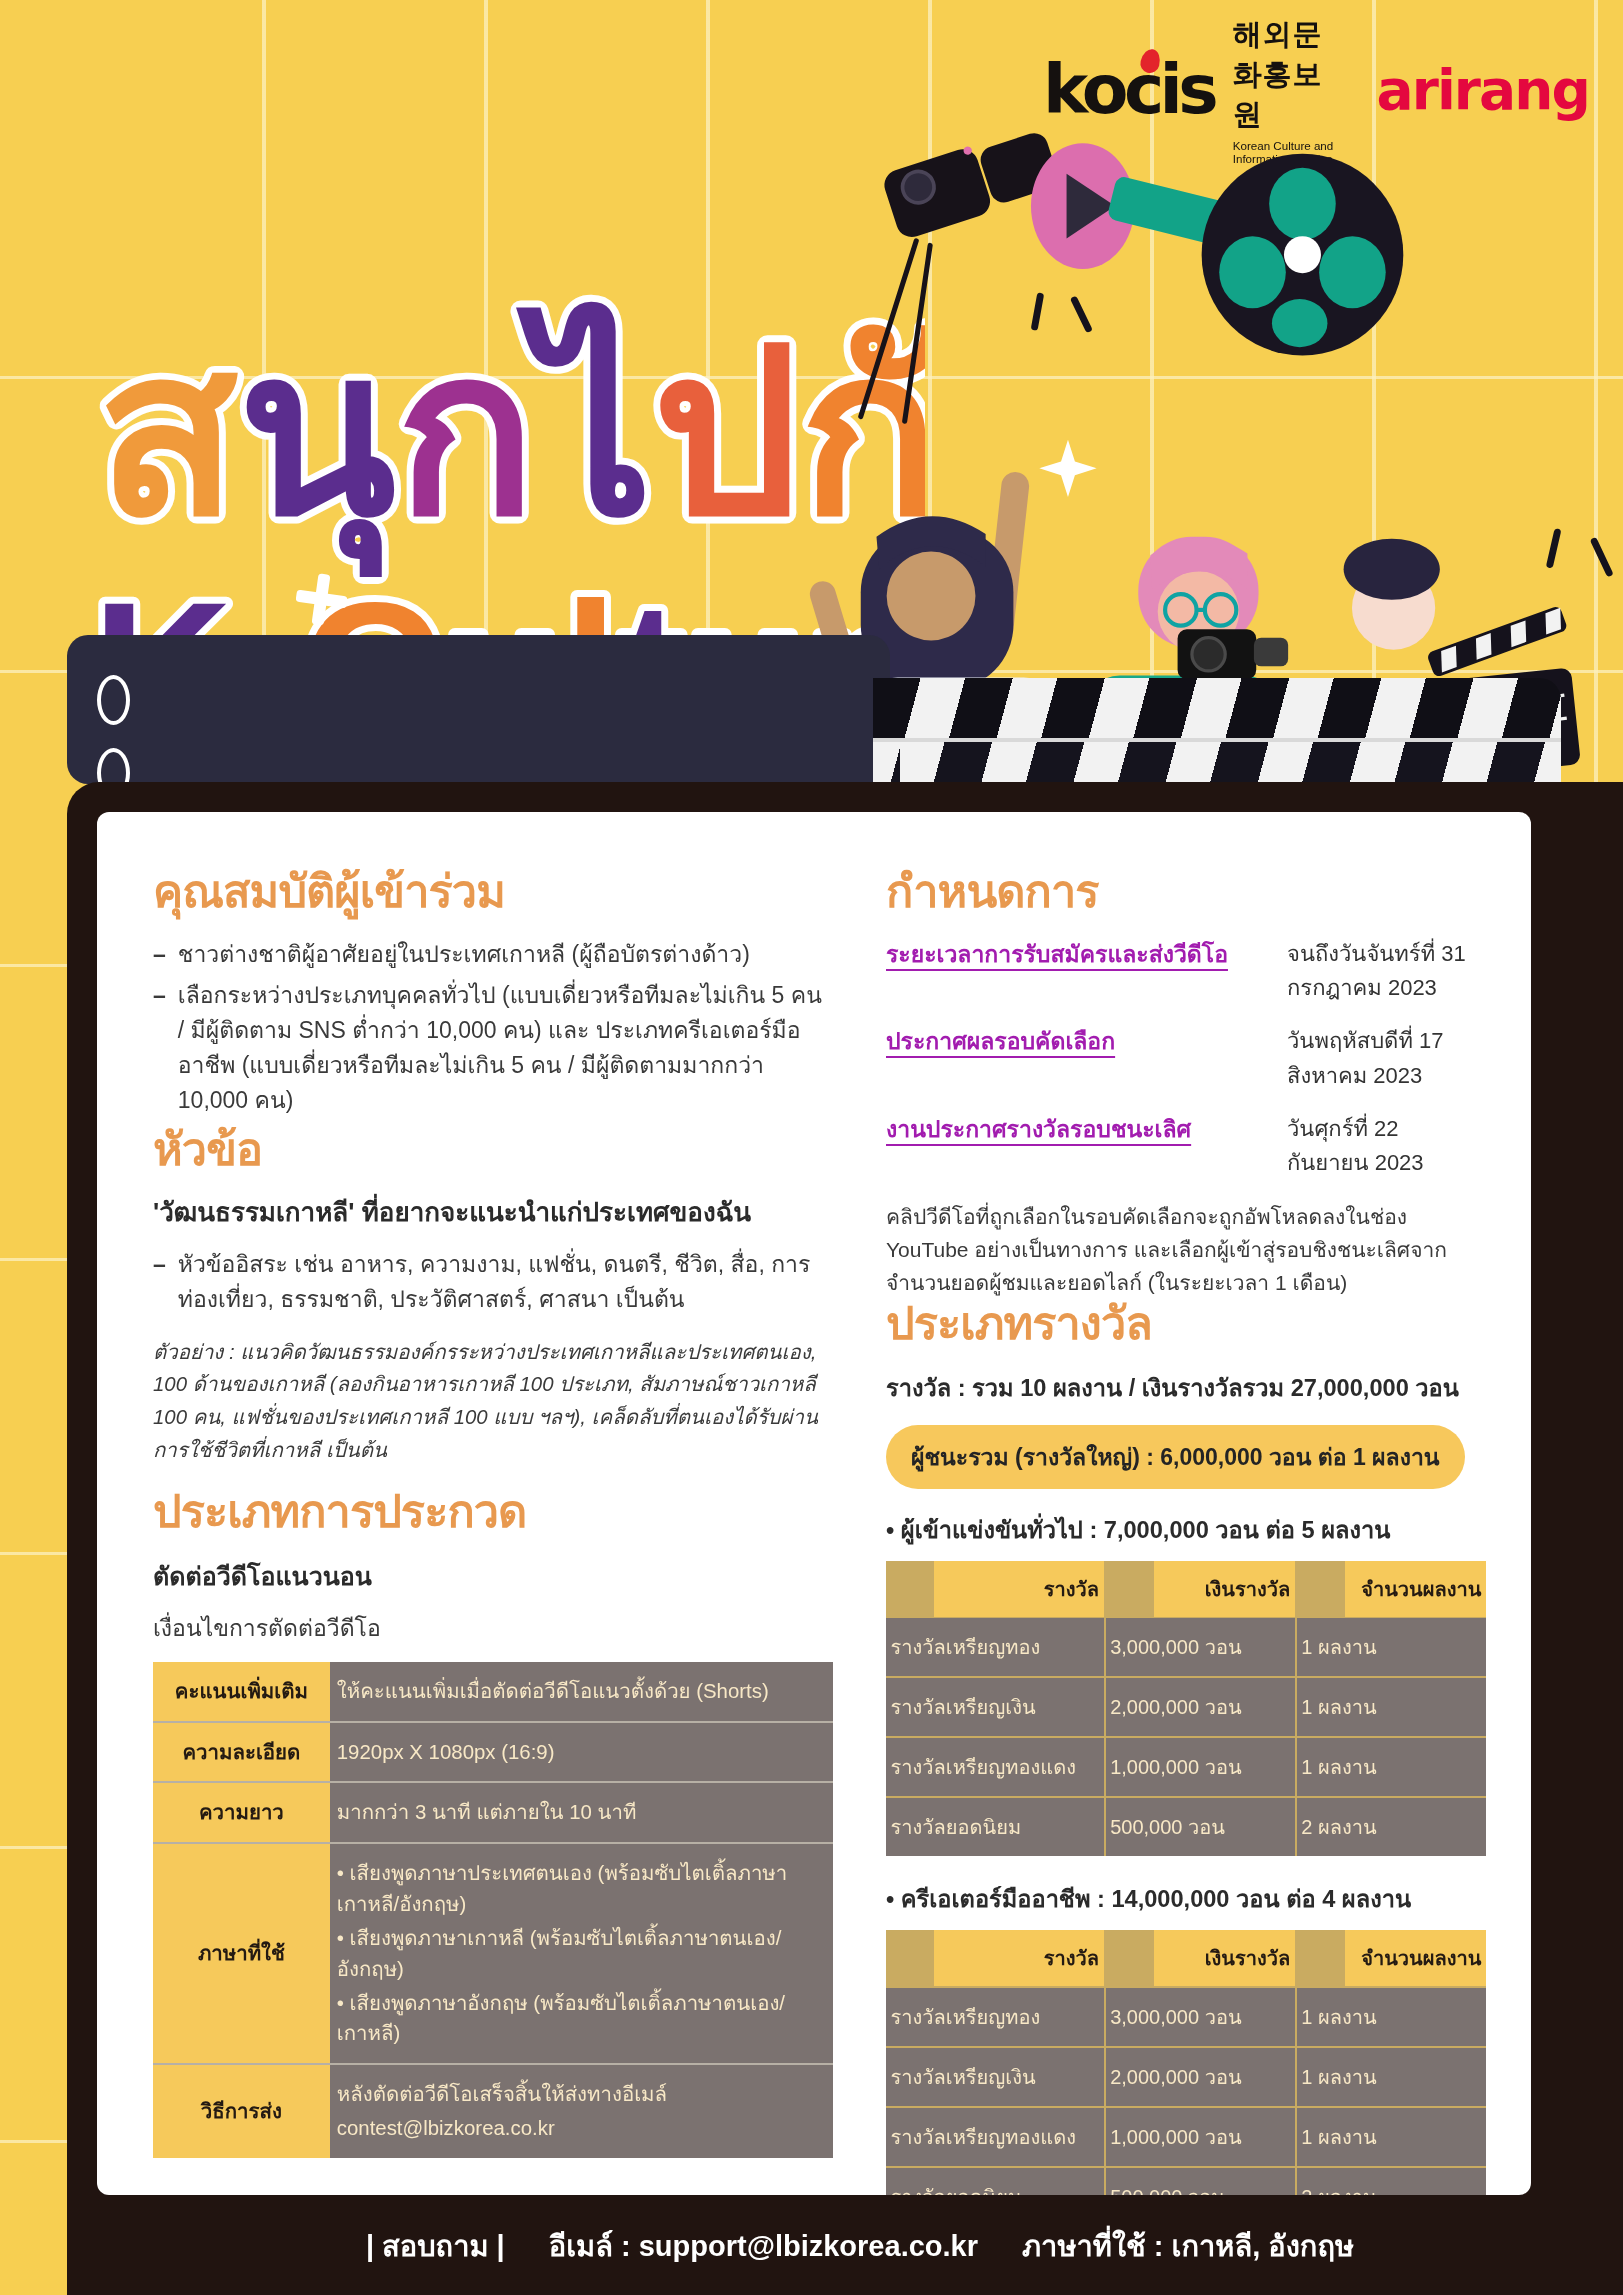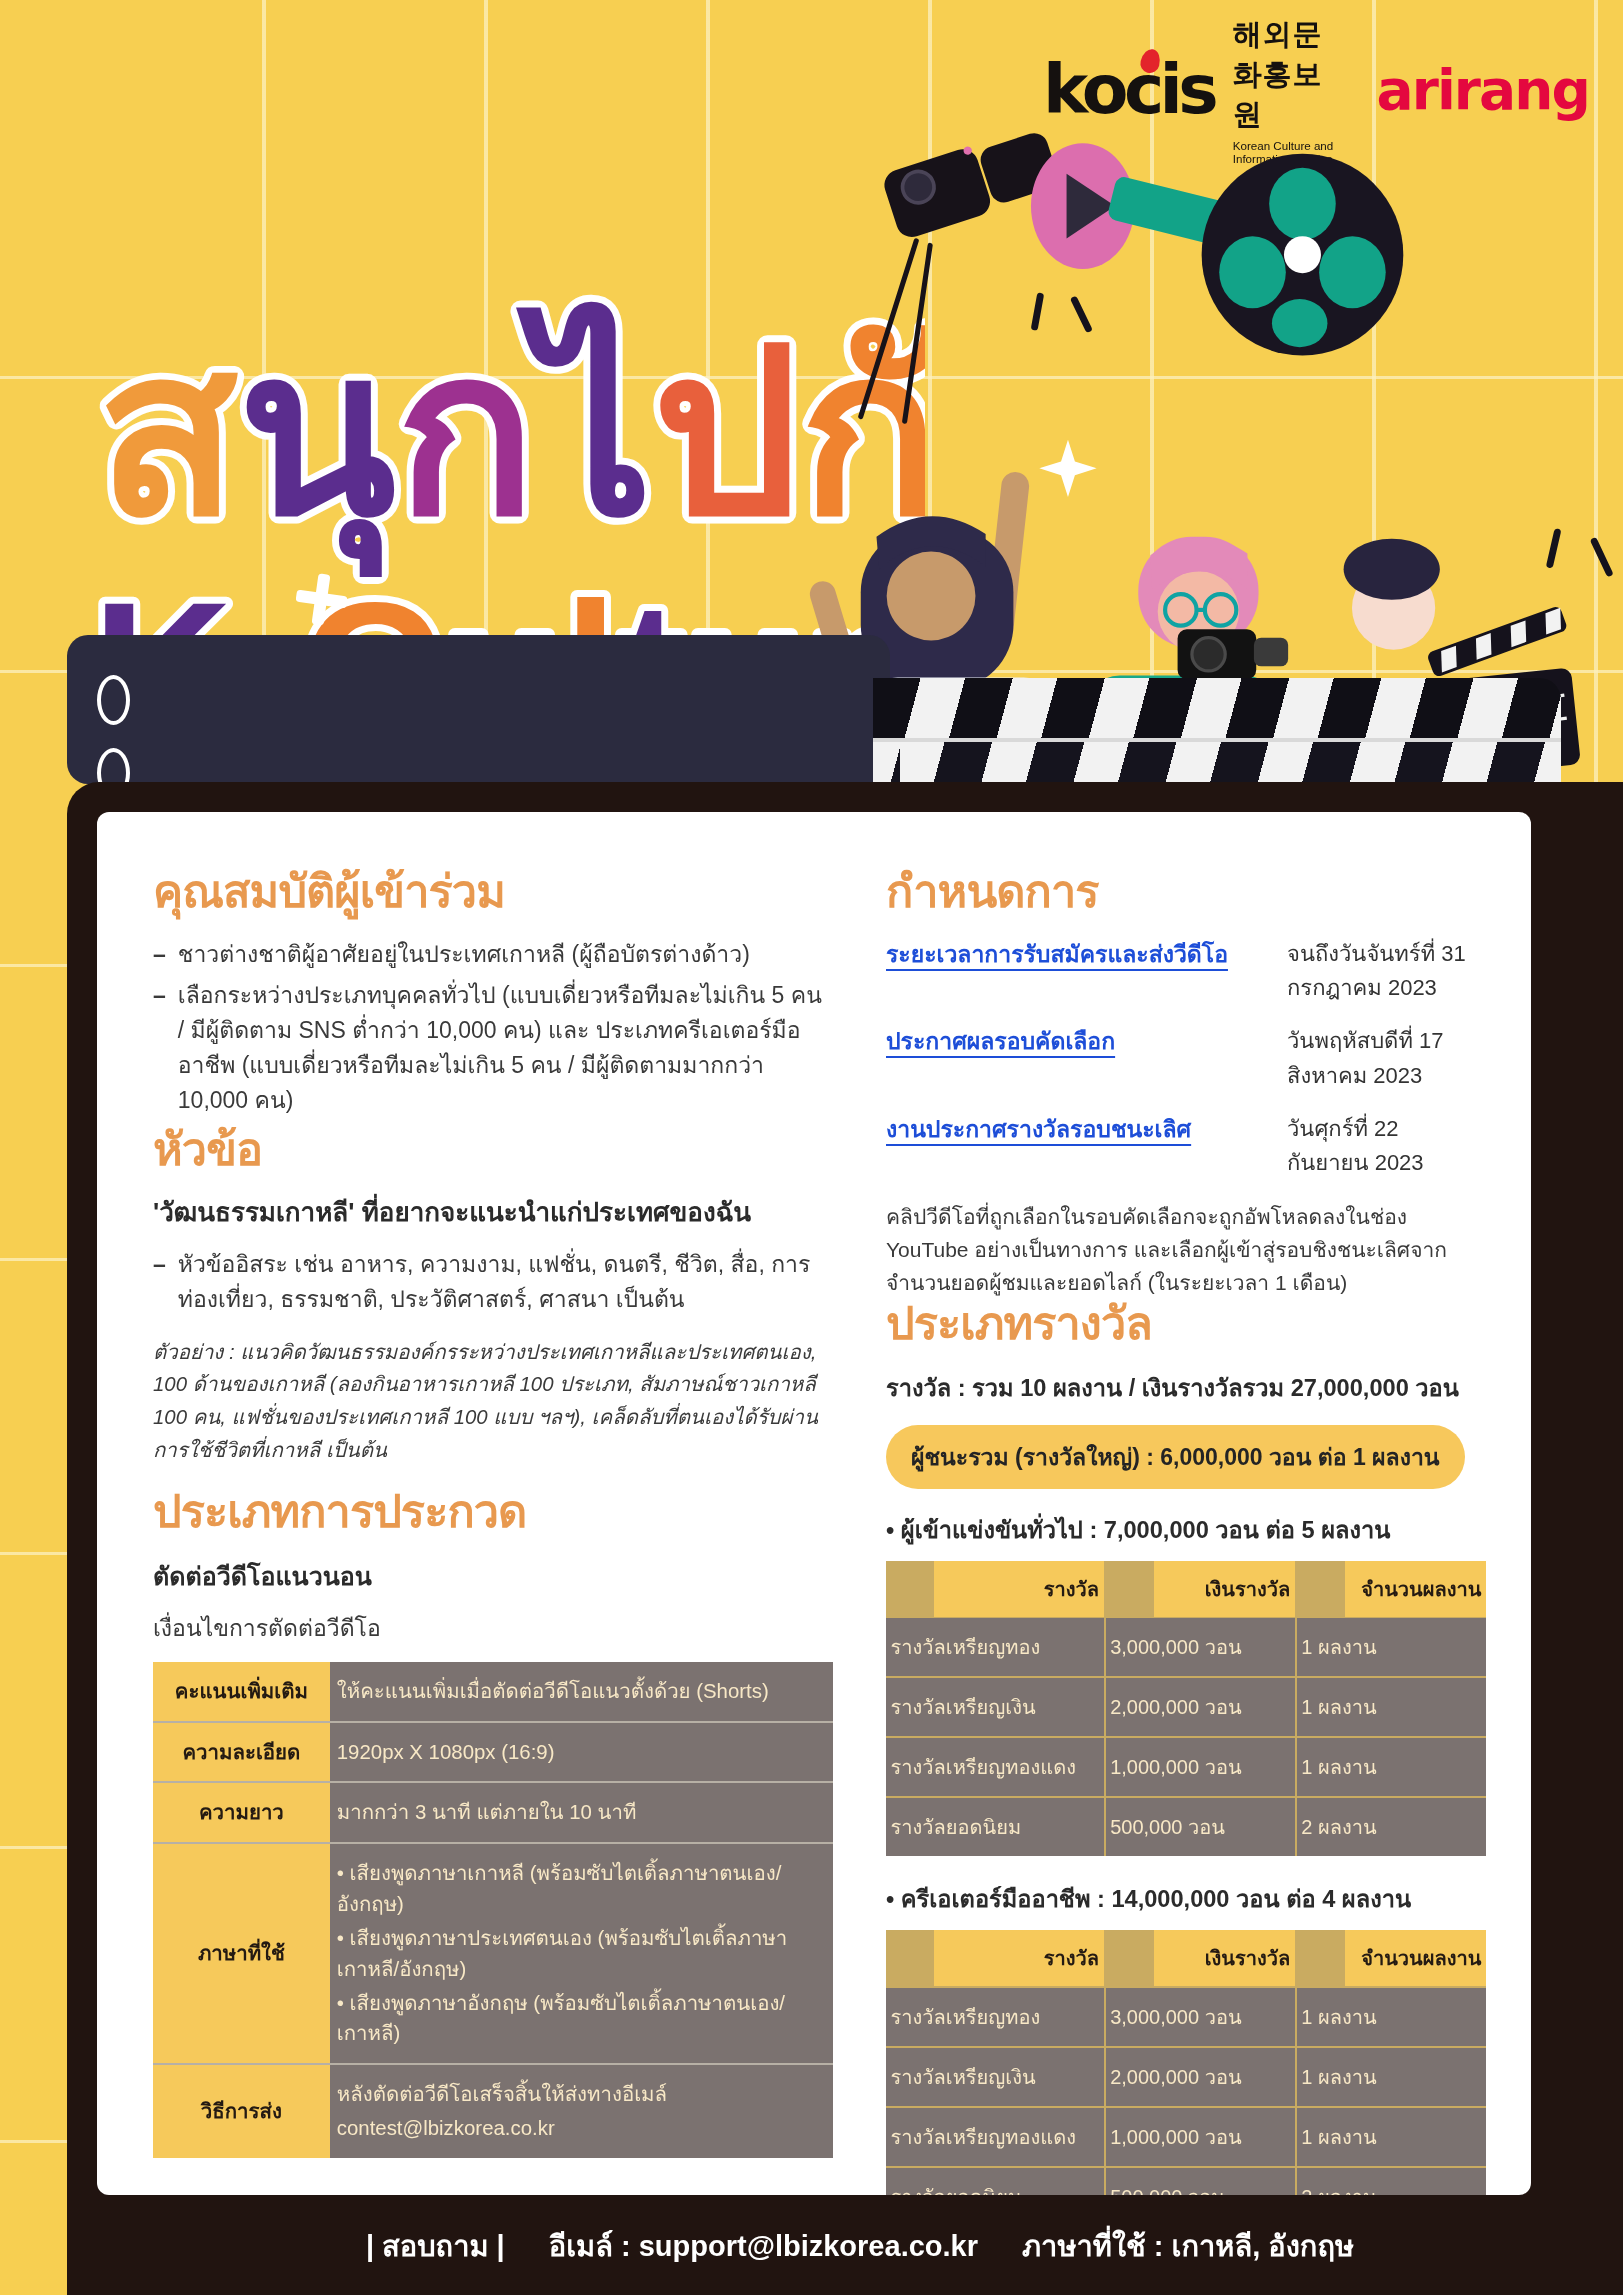--- a/index.html
+++ b/index.html
@@ -55,21 +55,21 @@
   .sub-bold{font-size:25px;font-weight:bold;color:#2B2B2B;margin:0 0 14px 0;}
   .sub-plain{font-size:23px;color:#3A3A3A;margin:0 0 15.7px 0;}
   
   .spec-table{width:100%;margin-top:4.6px;}
   .spec-row{display:flex;border-bottom:2.3px solid rgba(95,80,55,.45);}
   .spec-row:last-child{border-bottom:none;}
   .spec-label{flex:0 0 162px;background:#F6C95B;display:flex;align-items:center;justify-content:center;text-align:center;font-weight:bold;color:#241A12;font-size:20.4px;padding:13px 7.4px;line-height:1.3;}
   .spec-value{flex:1;background:#7B7270;color:#F8E8C6;font-size:20.4px;line-height:1.5;padding:14px 7px;display:flex;flex-direction:column;justify-content:center;gap:3.7px;}
   
   .sch-row{display:flex;justify-content:space-between;gap:18.5px;margin-bottom:19.4px;}
-  .sch-label{font-size:23px;font-weight:bold;color:#1d4ed8;line-height:1.5;text-decoration:underline;text-decoration-thickness:1.9px;text-underline-offset:7.4px;}
+  .sch-label{font-size:23px;font-weight:bold;color:#a21caf;line-height:1.5;text-decoration:underline;text-decoration-thickness:1.9px;text-underline-offset:7.4px;}
   .sch-date{flex:0 0 199px;font-size:22px;color:#333;line-height:1.55;}
   .note-par{font-size:21px;line-height:1.58;color:#3A3A3A;margin:2.8px 0 0 0;}
   
   .prize-summary{font-size:23.6px;font-weight:bold;color:#2B2B2B;margin:0 0 18.5px 0;}
   .pill{display:inline-block;background:#F7C85C;border-radius:42px;padding:14px 25px;font-size:23px;font-weight:bold;color:#242424;margin-bottom:22px;}
   .bullet-bold{font-size:23.6px;font-weight:bold;color:#2B2B2B;margin:0 0 13px 0;}
   .ptable{display:grid;grid-template-columns:1.15fr 1fr 1fr;gap:1.9px;background:#C9AB61;margin:0 0 24px 0;}
   .pt-h{background:#F6C95B;color:#241A12;font-weight:bold;font-size:20px;text-align:right;padding:12px 4.6px;margin-left:48px;}
   .pt-c{background:#7B7270;color:#F8E8C6;font-size:20px;text-align:left;padding:13px 4.6px;}
 </style>
@@ -238,22 +238,22 @@
           </div>
           <div class="spec-row">
             <div class="spec-label">ความยาว</div>
             <div class="spec-value">
               <div>มากกว่า 3 นาที แต่ภายใน 10 นาที</div>
             </div>
           </div>
           <div class="spec-row">
             <div class="spec-label">ภาษาที่ใช้</div>
             <div class="spec-value">
+              <div>• เสียงพูดภาษาประเทศตนเอง (พร้อมซับไตเติ้ลภาษาเกาหลี/อังกฤษ)</div>
               <div>• เสียงพูดภาษาเกาหลี (พร้อมซับไตเติ้ลภาษาตนเอง/อังกฤษ)</div>
-              <div>• เสียงพูดภาษาประเทศตนเอง (พร้อมซับไตเติ้ลภาษาเกาหลี/อังกฤษ)</div>
               <div>• เสียงพูดภาษาอังกฤษ (พร้อมซับไตเติ้ลภาษาตนเอง/เกาหลี)</div>
             </div>
           </div>
           <div class="spec-row">
             <div class="spec-label">วิธีการส่ง</div>
             <div class="spec-value">
               <div>หลังตัดต่อวีดีโอเสร็จสิ้นให้ส่งทางอีเมล์</div>
               <div>contest@lbizkorea.co.kr</div>
             </div>
           </div>

